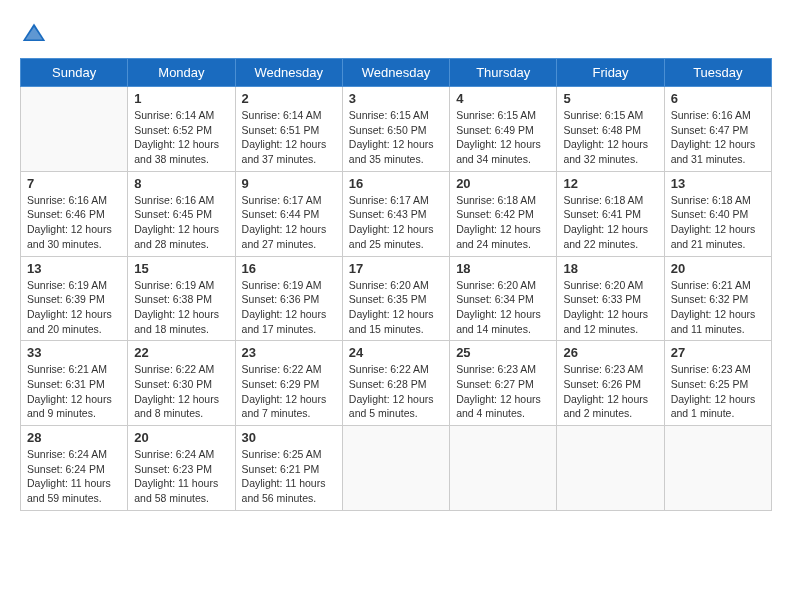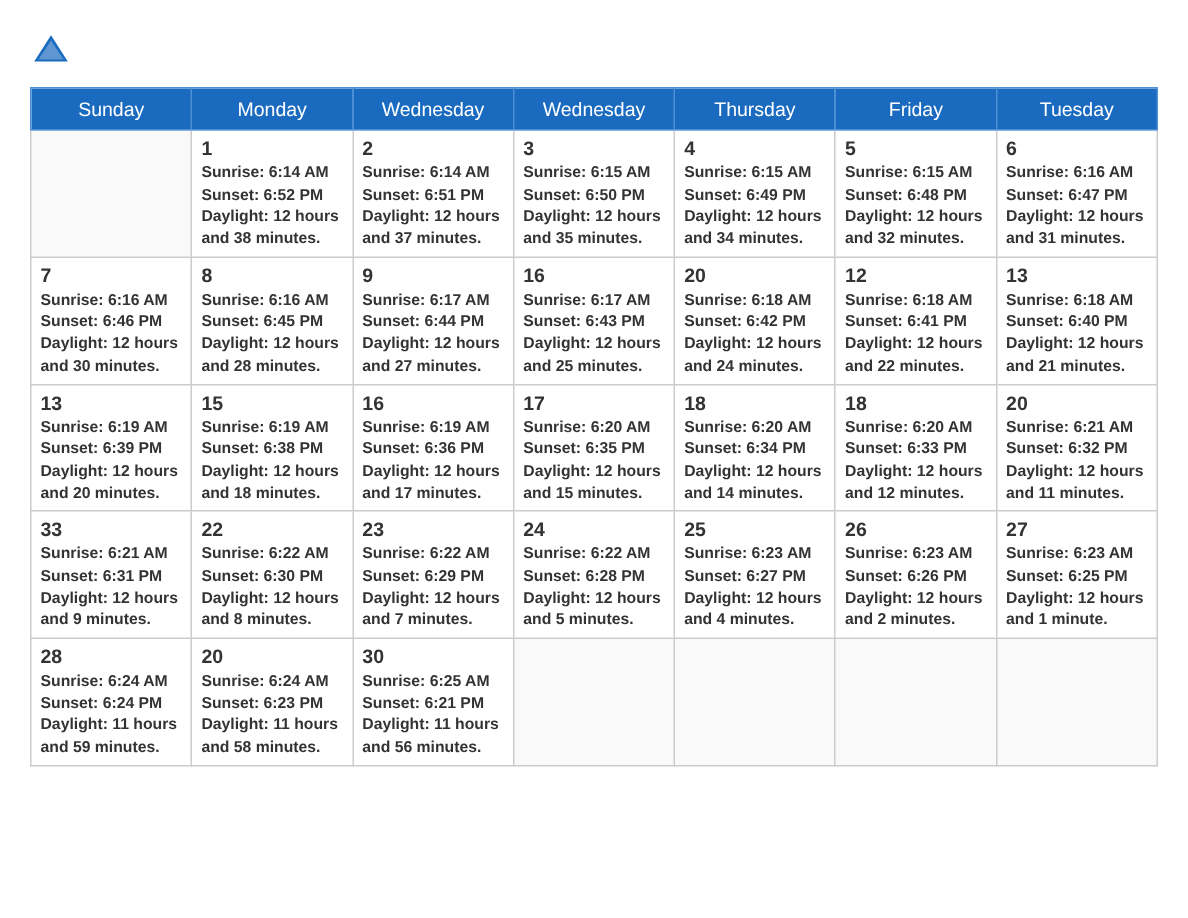--- a/index.html
+++ b/index.html
@@ -82,21 +82,20 @@
       font-size: 13px;
       font-weight: bold;
       color: #333;
       display: block;
       margin-bottom: 2px;
     }
     .day-info {
       color: #333;
       font-size: 10.5px;
       line-height: 1.4;
-      font-weight: bold;
     }
   </style>
 </head>
 <body>
 
 <div class="header">
   <div class="logo">
     <svg class="logo-icon" viewBox="0 0 40 40">
       <polygon points="20,5 36,30 4,30" fill="#1a6bbf"></polygon>
       <polygon points="20,10 32,28 8,28" fill="#fff" opacity="0.3"></polygon>

